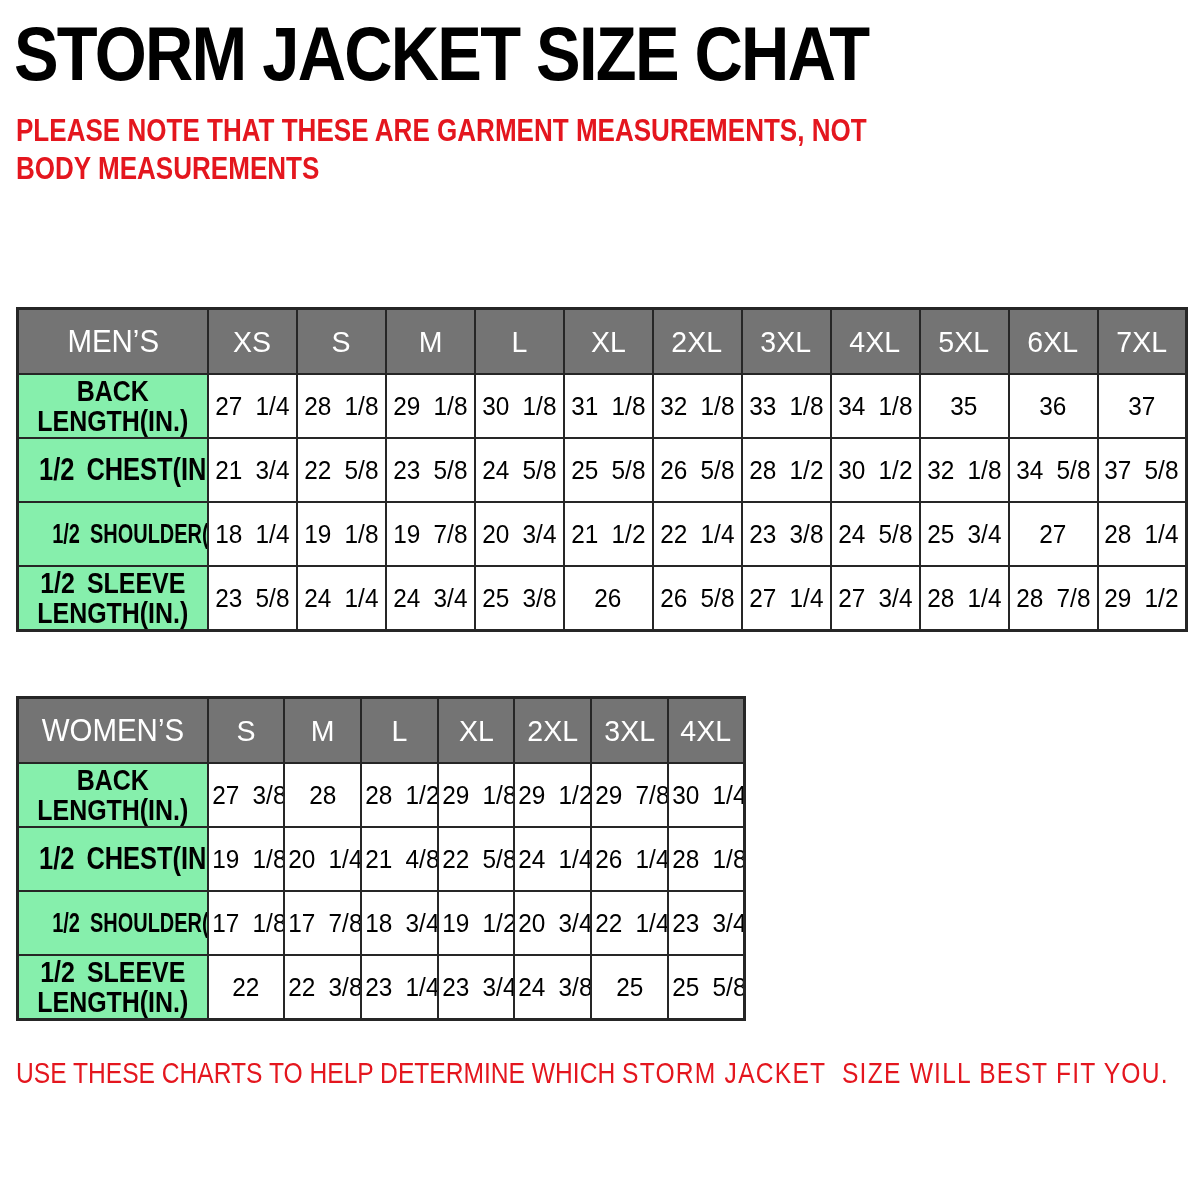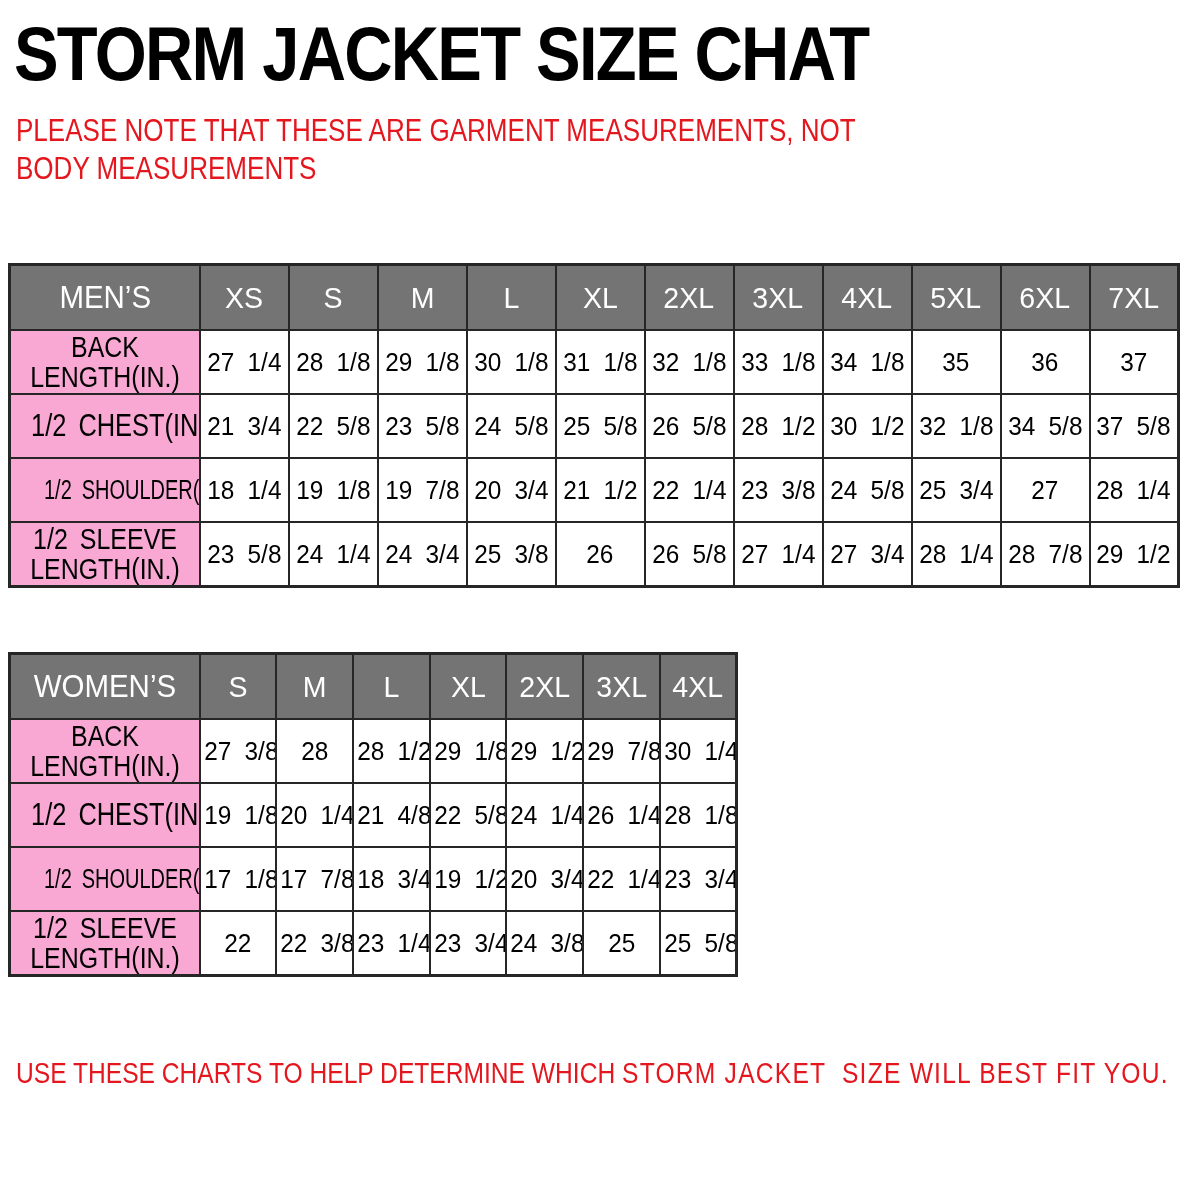--- a/index.html
+++ b/index.html
@@ -9,36 +9,36 @@
   }
   html,body{margin:0;padding:0;width:1200px;height:1200px;background:#ffffff;overflow:hidden;}
   body{font-family:"Liberation Sans","DejaVu Sans",sans-serif;color:#000;position:relative;}
 
   .canvas{position:absolute;inset:0;}
 
   .page-title{position:absolute;left:14px;top:16px;margin:0;font-size:76px;font-weight:700;
     line-height:1.0;white-space:nowrap;letter-spacing:-2px;text-align:center;}
   .page-title .cx{display:inline-block;transform:scaleX(0.88);transform-origin:left center;}
 
-  .note{position:absolute;left:16px;top:112px;font-size:31px;font-weight:400;color:var(--red);}
+  .note{position:absolute;left:16px;top:112px;font-size:31px;font-weight:700;color:var(--red);}
   .note .cx{display:inline-block;width:1080px;transform:scaleX(0.84);transform-origin:left top;
     line-height:1.22;}
 
-  .table-wrap{position:absolute;left:8px;}
+  .table-wrap{position:absolute;left:16px;margin-top:44px;}
   .table-wrap.mens{top:263px;width:1172px;}
   .table-wrap.womens{top:652px;width:730px;}
 
   .size-table{border-collapse:collapse;table-layout:fixed;width:100%;border:3px solid var(--bord);}
   .size-table col.label-col{width:190px;}
   .size-table th,.size-table td{border:2px solid var(--bord);padding:0;text-align:center;
     vertical-align:middle;overflow:hidden;height:62px;}
   .size-table thead th{background:var(--hbg);color:#ffffff;font-weight:400;font-size:30px;height:63px;}
   .ch{display:inline-block;transform:scaleX(0.95);white-space:nowrap;}
   .size-table thead th.corner .ch{font-size:31px;}
-  .size-table tbody th{background:#f9a8d4;font-weight:400;font-size:29px;line-height:1.04;word-spacing:6px;}
+  .size-table tbody th{background:#86efac;font-weight:700;font-size:29px;line-height:1.04;word-spacing:6px;}
   .cl{display:inline-block;transform:scaleX(0.86);transform-origin:center;white-space:nowrap;}
   .size-table tbody tr:nth-child(2) th{font-size:31px;}
   .size-table tbody tr:nth-child(2) th .cl{transform:scaleX(0.82);}
   .size-table tbody tr:nth-child(3) th{font-size:27px;}
   .size-table tbody tr:nth-child(3) th .cl{transform:scaleX(0.74);}
   .size-table tbody td{font-size:26.5px;word-spacing:7px;}
   .cv{display:inline-block;transform:scaleX(0.92);white-space:nowrap;}
 
   .footer{position:absolute;left:16px;top:1056px;font-size:30px;color:var(--red);white-space:nowrap;}
   .footer .scale{display:inline-block;transform:scaleX(0.82);transform-origin:left center;white-space:pre;}

